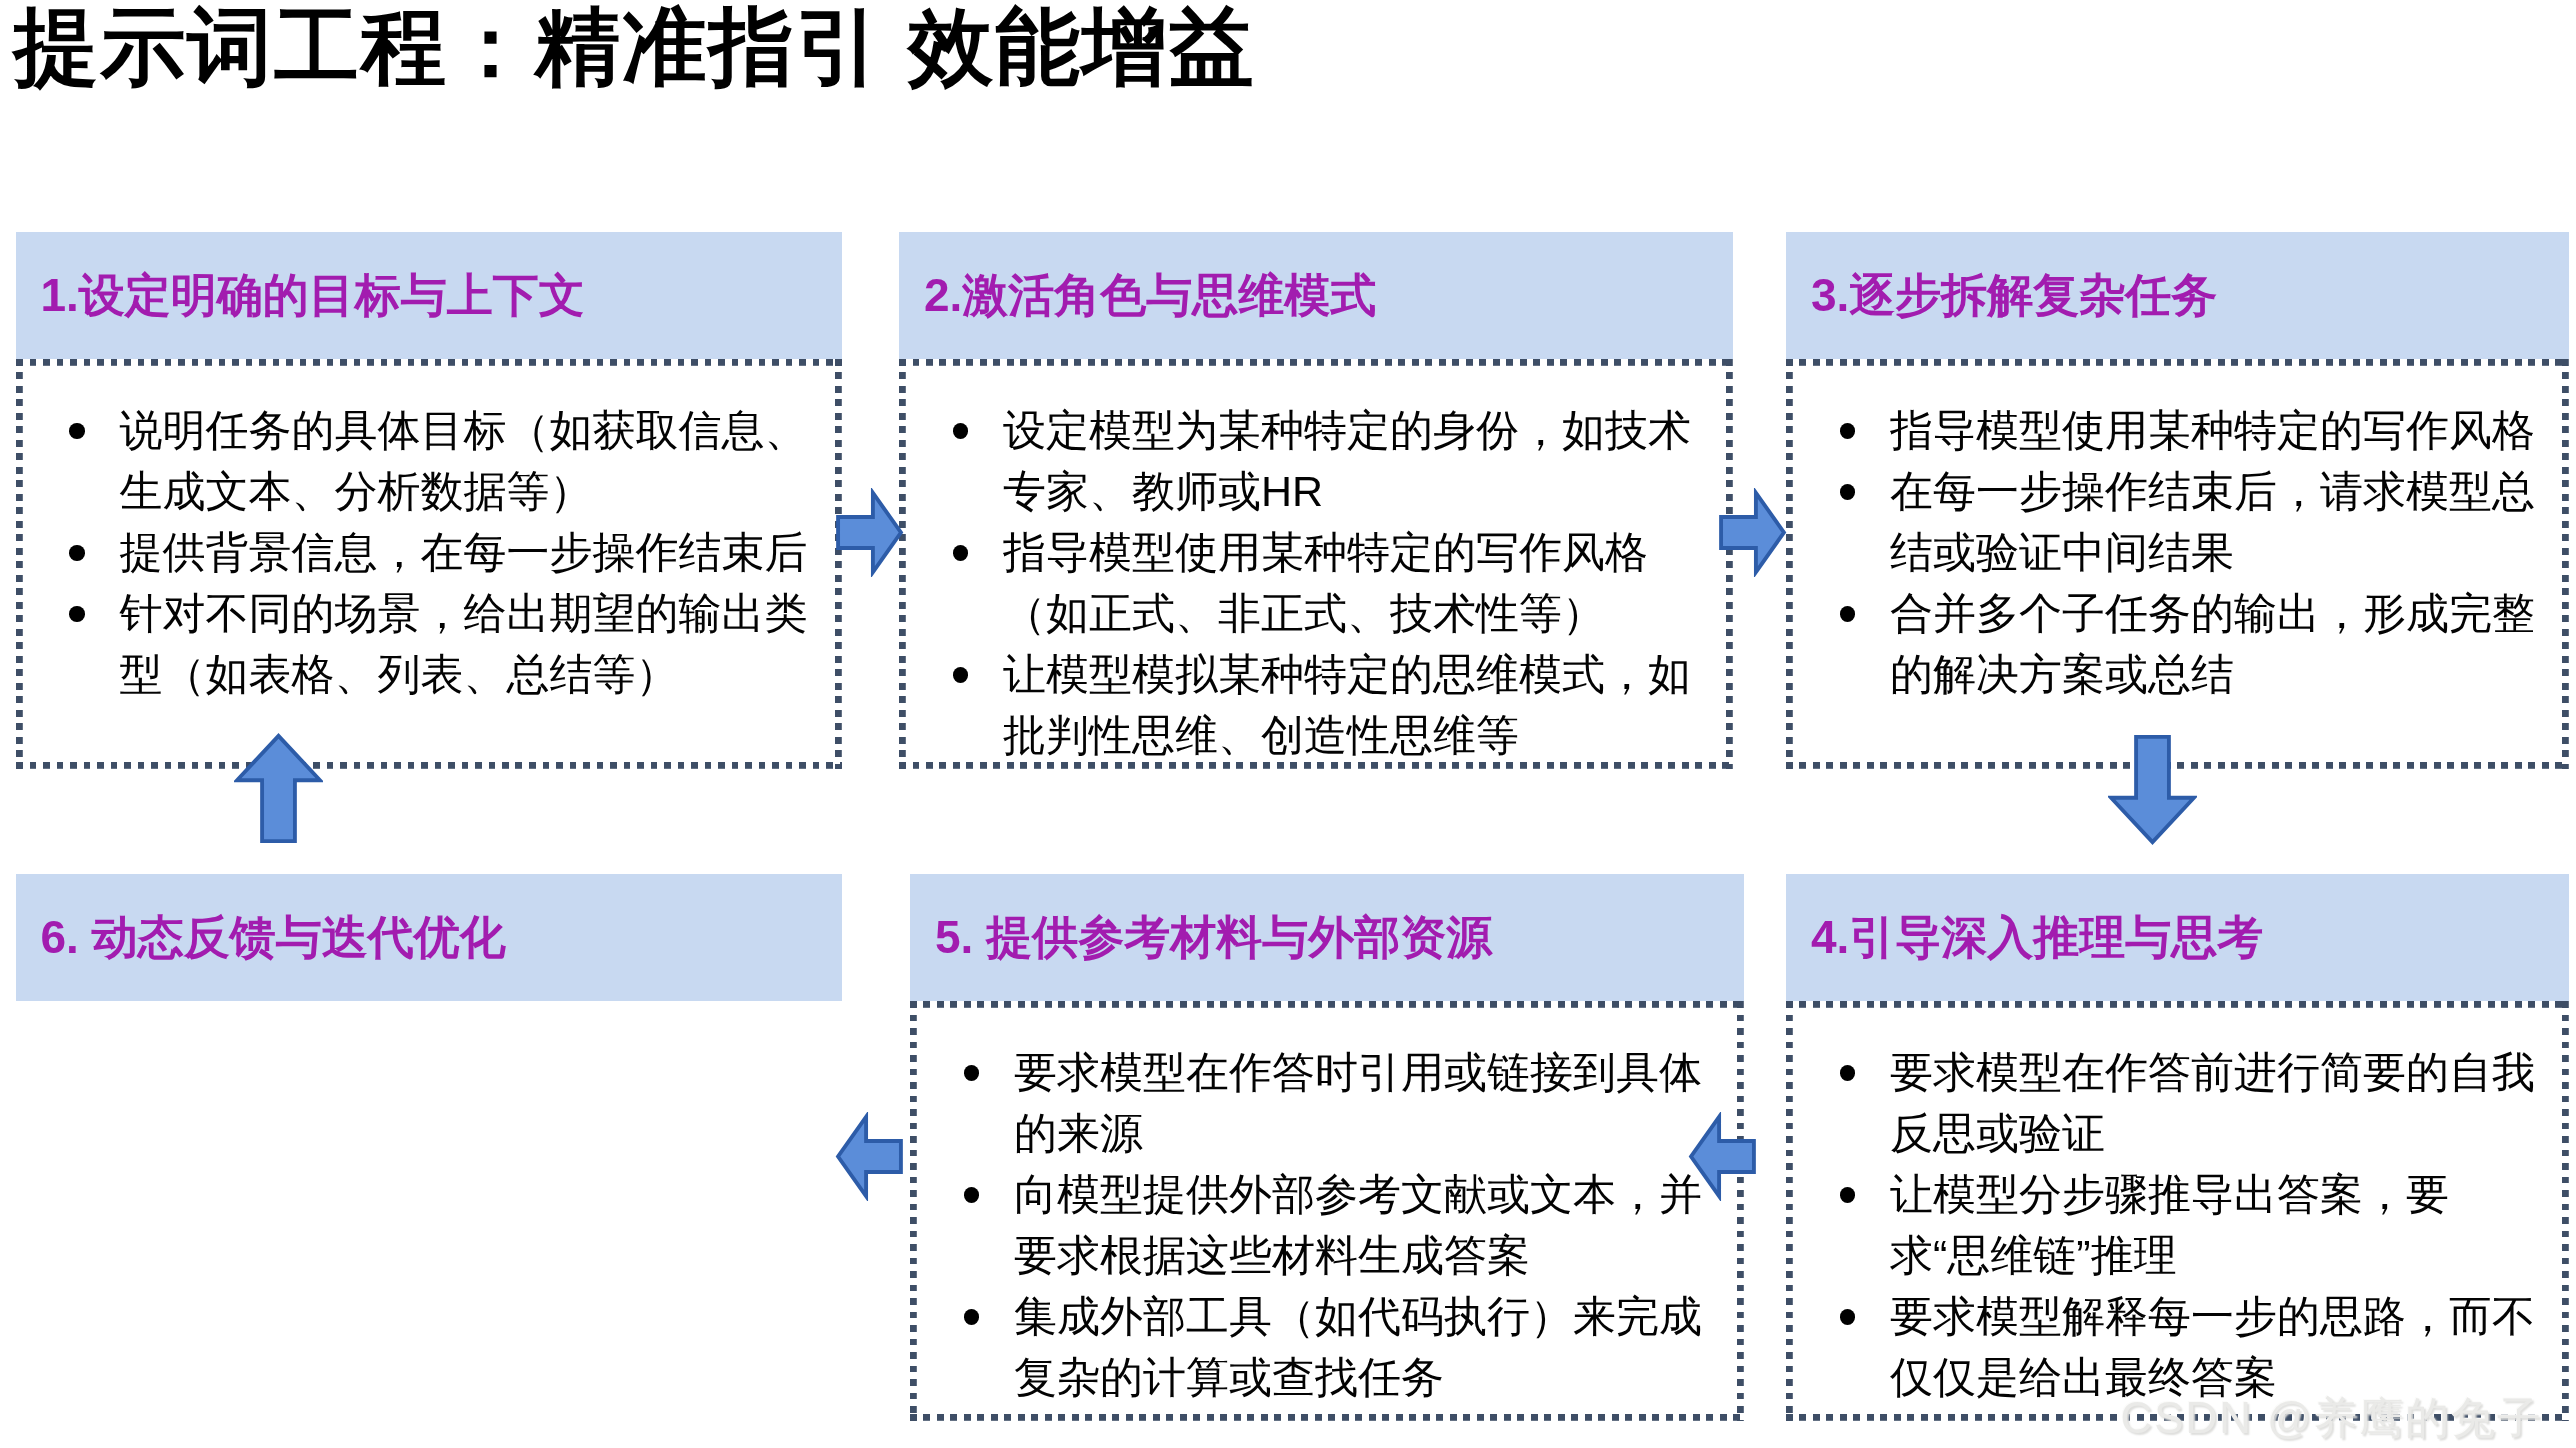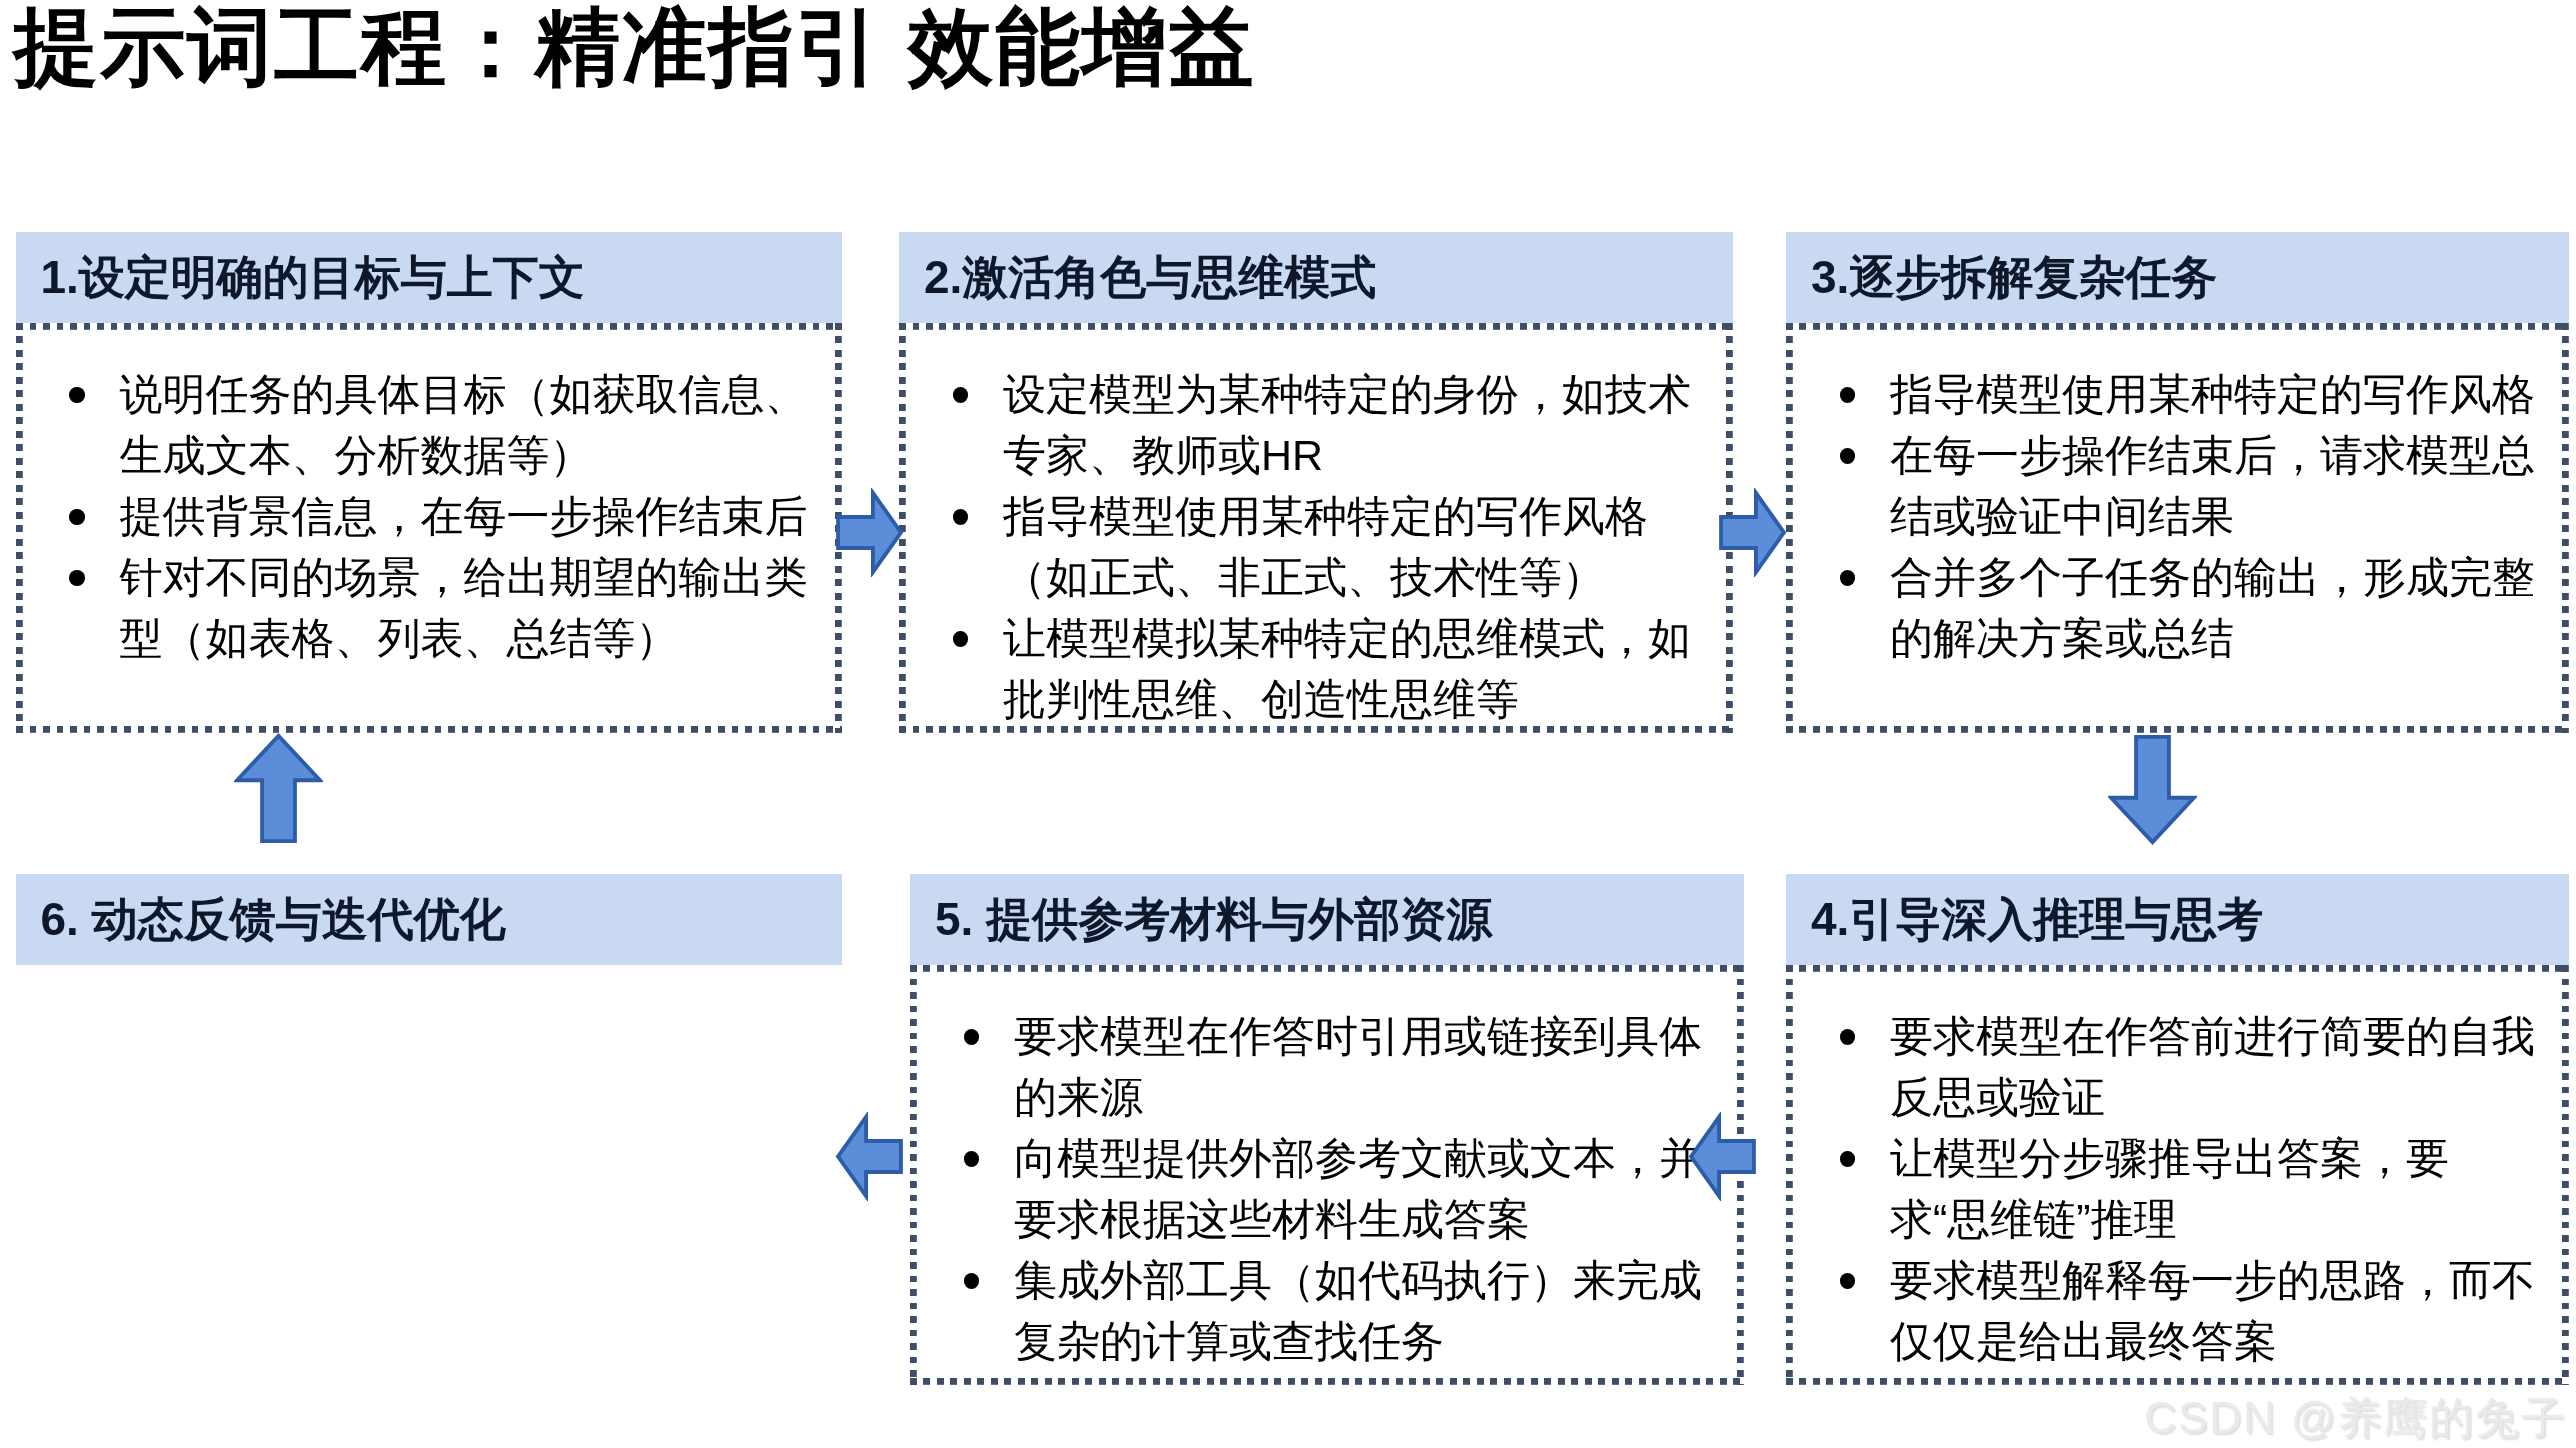--- a/index.html
+++ b/index.html
@@ -17,29 +17,29 @@
     font-size:85px;
     font-weight:900;
     line-height:1.25;
     letter-spacing:1.9px;
     color:#000;
     margin:0;
     white-space:nowrap;
   }
   .box{position:absolute;}
   .box-header{
-    height:91px;
+    height:127px;
     background:#c8d9f1;
     display:flex;
     align-items:center;
     padding:0 25px;
     box-sizing:border-box;
     font-size:46px;
     font-weight:700;
-    color:#0f172a;
+    color:#a21caf;
     white-space:nowrap;
   }
   .box-body{
     position:relative;
     background-color:#ffffff;
     box-sizing:border-box;
     padding:41px 25px 15.5px 42px;
     background-image:
       repeating-linear-gradient(90deg,#3e4e66 0 6.8px,transparent 6.8px 13.5px),
       repeating-linear-gradient(90deg,#3e4e66 0 6.8px,transparent 6.8px 13.5px),
@@ -70,21 +70,21 @@
     top:23px;
     width:15.5px;
     height:15.5px;
     border-radius:50%;
     background:#000;
   }
   .arrow{position:absolute;}
   .arrow svg{display:block;}
   .watermark{
     position:absolute;
-    right:9px;
+    right:33px;
     top:1389px;
     font-size:44px;
     letter-spacing:1.9px;
     color:#eaeae8;
     text-shadow:1.9px 1.9px 1.9px #dededc, -1px -1px 0 #fbfbfa;
     white-space:nowrap;
   }
 </style>
 </head>
 <body>

